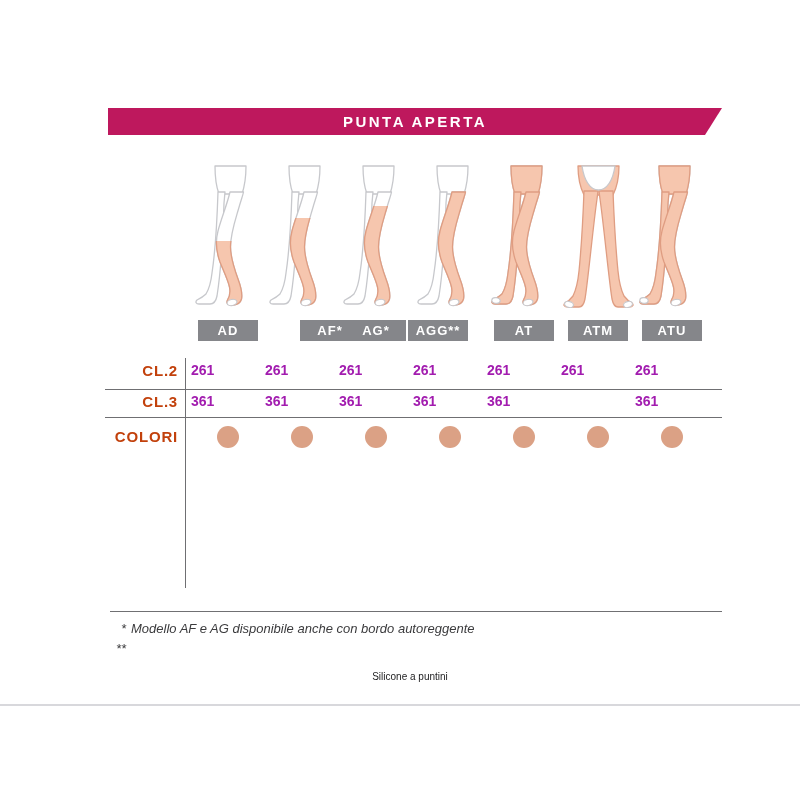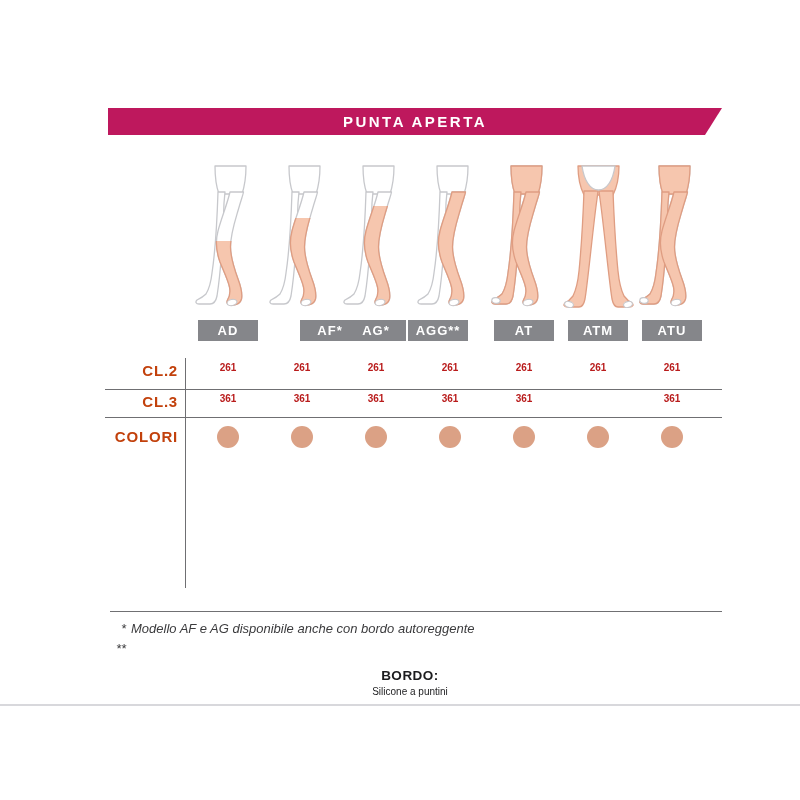--- a/index.html
+++ b/index.html
@@ -9,21 +9,21 @@
   .banner{left:108px;top:108px;width:614px;height:27px;background:#be185d;
           clip-path:polygon(0 0,100% 0,calc(100% - 17px) 100%,0 100%);
           display:flex;align-items:center;justify-content:center;}
   .banner-title{color:#ffffff;font-size:15px;font-weight:bold;letter-spacing:2.5px;}
   .fig-cell{top:163px;width:74px;height:145px;}
   .badge{top:320px;width:60px;height:21px;background:#85868a;color:#ffffff;
          font-size:13px;font-weight:bold;letter-spacing:1px;text-align:center;
          line-height:21px;}
   .row-label{width:76px;text-align:right;font-size:15px;font-weight:bold;
              color:#c2410c;letter-spacing:.8px;}
-  .cell-val{width:74px;text-align:center;font-size:10px;font-weight:bold;color:#b91c1c;}
+  .cell-val{width:74px;text-align:left;font-size:14px;font-weight:bold;color:#a21caf;}
   .hline{height:1px;background:#6f6f72;}
   .vline{width:1px;background:#6f6f72;}
   .dot{width:22px;height:22px;border-radius:50%;}
   .fnote{display:flex;font-style:italic;font-size:13px;color:#3b3b3d;}
   .fnote .mark{width:18px;text-align:right;margin-right:5px;font-style:italic;}
   .bordo-box{left:110px;top:668px;width:600px;text-align:center;color:#1c1c1e;}
   .bordo-title{font-size:13.5px;font-weight:bold;letter-spacing:.5px;}
   .bordo-text{font-size:10px;margin-top:3px;}
   .bottom-line{left:0;top:704px;width:800px;height:2px;background:#d8d8dc;}
 </style>
@@ -159,18 +159,17 @@
       <div class="abs fnote" style="left: 108px; top: 621px; width: 560px;">
         <span class="mark">*</span>
         <span>Modello AF e AG disponibile anche con bordo autoreggente</span>
       </div>
       <div class="abs fnote" style="left: 108px; top: 641px; width: 560px;">
         <span class="mark">**</span>
       </div>
     </div>
 
   <div class="bordo-box abs">
-    <div class="bordo-title">BORDO:</div>
     <div class="bordo-text">Silicone a puntini</div>
   </div>
 
   <div class="bottom-line abs"></div>
 </div>
 
 </body></html>

